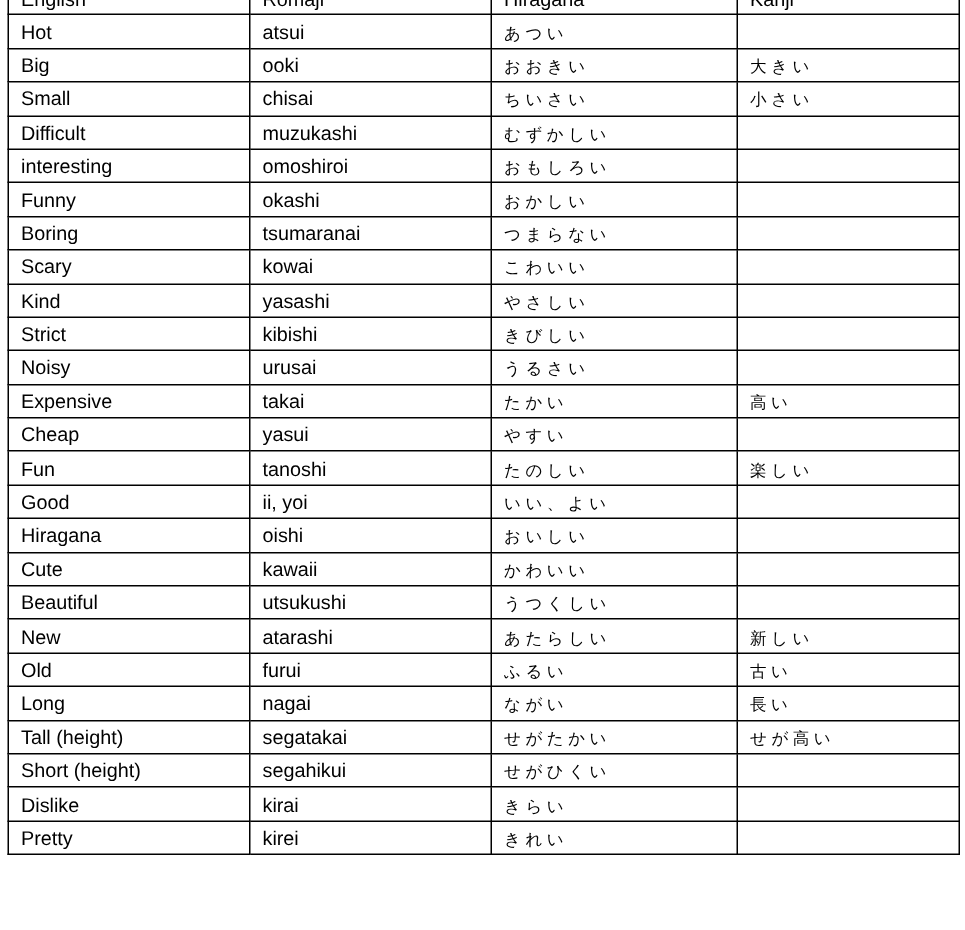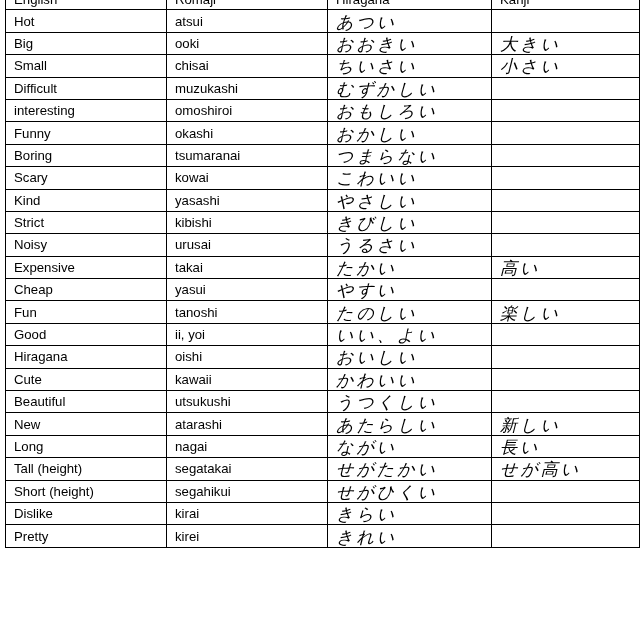--- a/index.html
+++ b/index.html
@@ -36,24 +36,23 @@
       font-size: 13.2px;
       line-height: 19px;
       font-weight: normal;
       text-align: left;
       white-space: nowrap;
       overflow: hidden;
       vertical-align: middle;
     }
     table.vocab td.jp {
       font-family: "DejaVu Sans", sans-serif;
-      font-size: 17px;
+      font-size: 11px;
       letter-spacing: 3px;
       padding-top: 2px;
-      font-style: italic;
     }
   </style>
 </head>
 <body>
 
 <div class="doc">
   <table class="vocab">
     <colgroup>
       <col class="c1">
         <col class="c2">
@@ -177,20 +176,26 @@
           <td class="jp">うつくしい</td>
           <td class="jp"></td>
         </tr>
         <tr>
           <td>New</td>
           <td>atarashi</td>
           <td class="jp">あたらしい</td>
           <td class="jp">新しい</td>
         </tr>
         <tr>
+          <td>Old</td>
+          <td>furui</td>
+          <td class="jp">ふるい</td>
+          <td class="jp">古い</td>
+        </tr>
+        <tr>
           <td>Long</td>
           <td>nagai</td>
           <td class="jp">ながい</td>
           <td class="jp">長い</td>
         </tr>
         <tr>
           <td>Tall (height)</td>
           <td>segatakai</td>
           <td class="jp">せがたかい</td>
           <td class="jp">せが高い</td>

